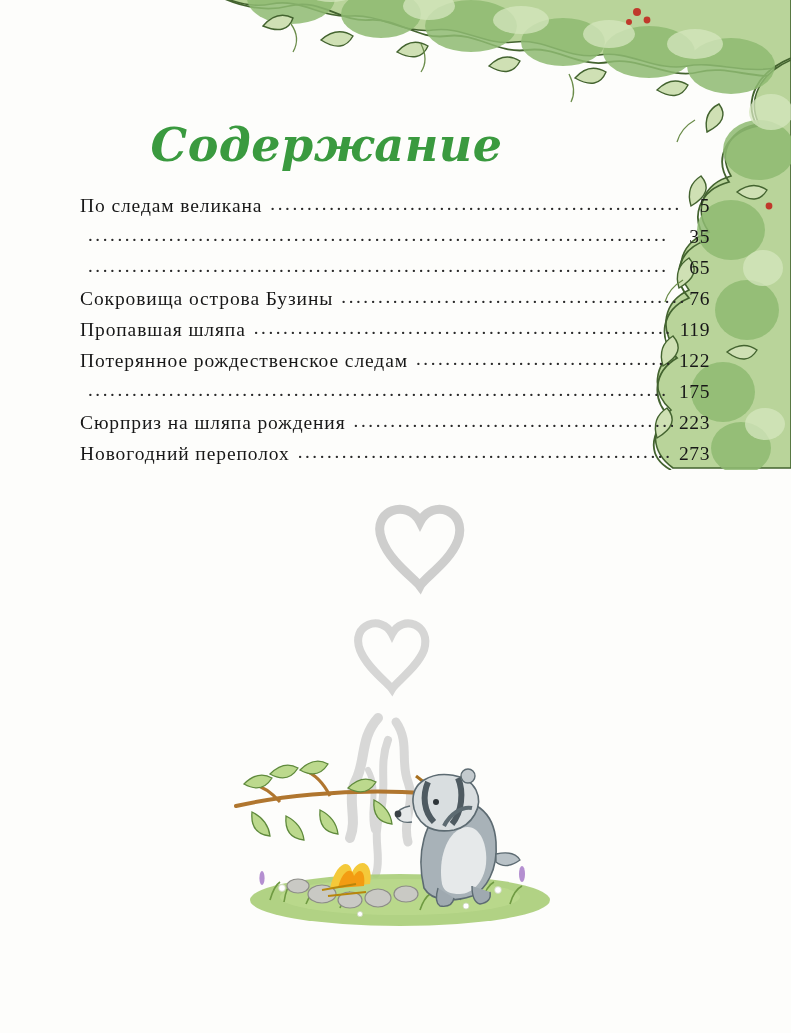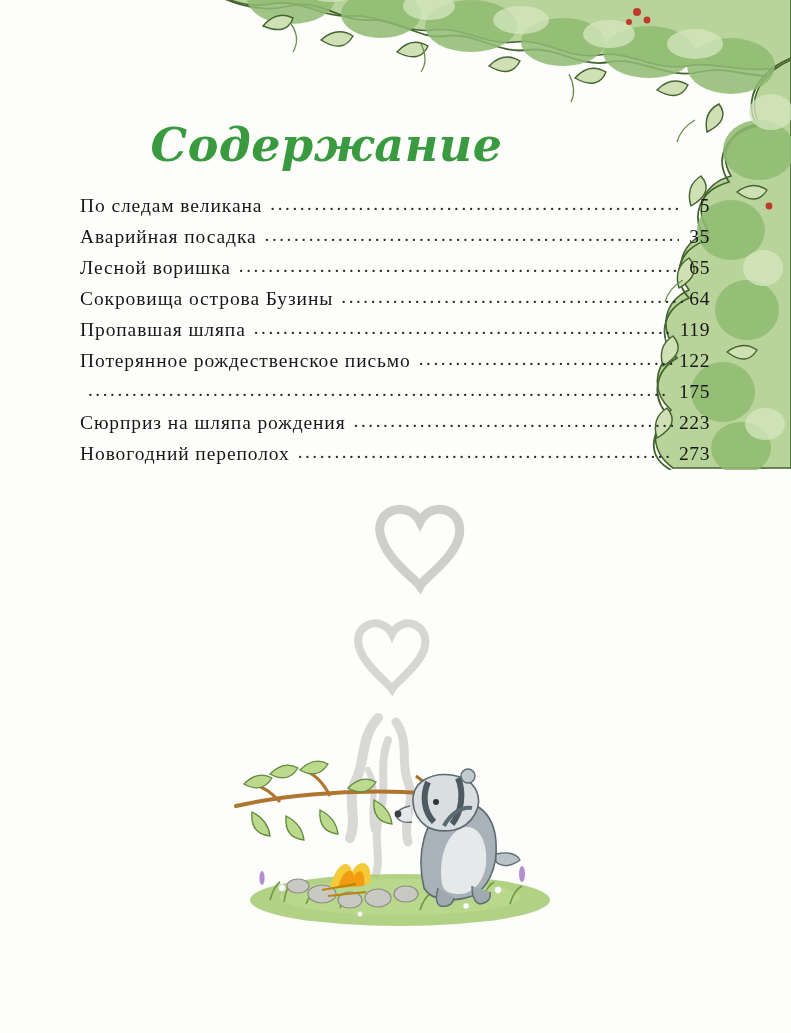--- a/index.html
+++ b/index.html
@@ -182,45 +182,43 @@
 
   <div class="toc">
 
     <div class="toc-row">
       <span class="toc-title">По  следам  великана</span>
       <span class="toc-dots">........................................................................................................</span>
       <span class="toc-page">5</span>
     </div>
 
     <div class="toc-row">
-      <span class="toc-title">Аварийная  посадка</span>
       <span class="toc-dots">........................................................................................................</span>
       <span class="toc-page">35</span>
     </div>
 
     <div class="toc-row">
-      <span class="toc-title">Лесной  воришка</span>
       <span class="toc-dots">........................................................................................................</span>
       <span class="toc-page">65</span>
     </div>
 
     <div class="toc-row">
       <span class="toc-title">Сокровища  острова  Бузины</span>
       <span class="toc-dots">........................................................................................................</span>
-      <span class="toc-page">64</span>
+      <span class="toc-page">76</span>
     </div>
 
     <div class="toc-row">
       <span class="toc-title">Пропавшая  шляпа</span>
       <span class="toc-dots">........................................................................................................</span>
       <span class="toc-page">119</span>
     </div>
 
     <div class="toc-row">
-      <span class="toc-title">Потерянное  рождественское  письмо</span>
+      <span class="toc-title">Потерянное  рождественское  следам</span>
       <span class="toc-dots">........................................................................................................</span>
       <span class="toc-page">122</span>
     </div>
 
     <div class="toc-row">
       <span class="toc-dots">........................................................................................................</span>
       <span class="toc-page">175</span>
     </div>
 
     <div class="toc-row">

